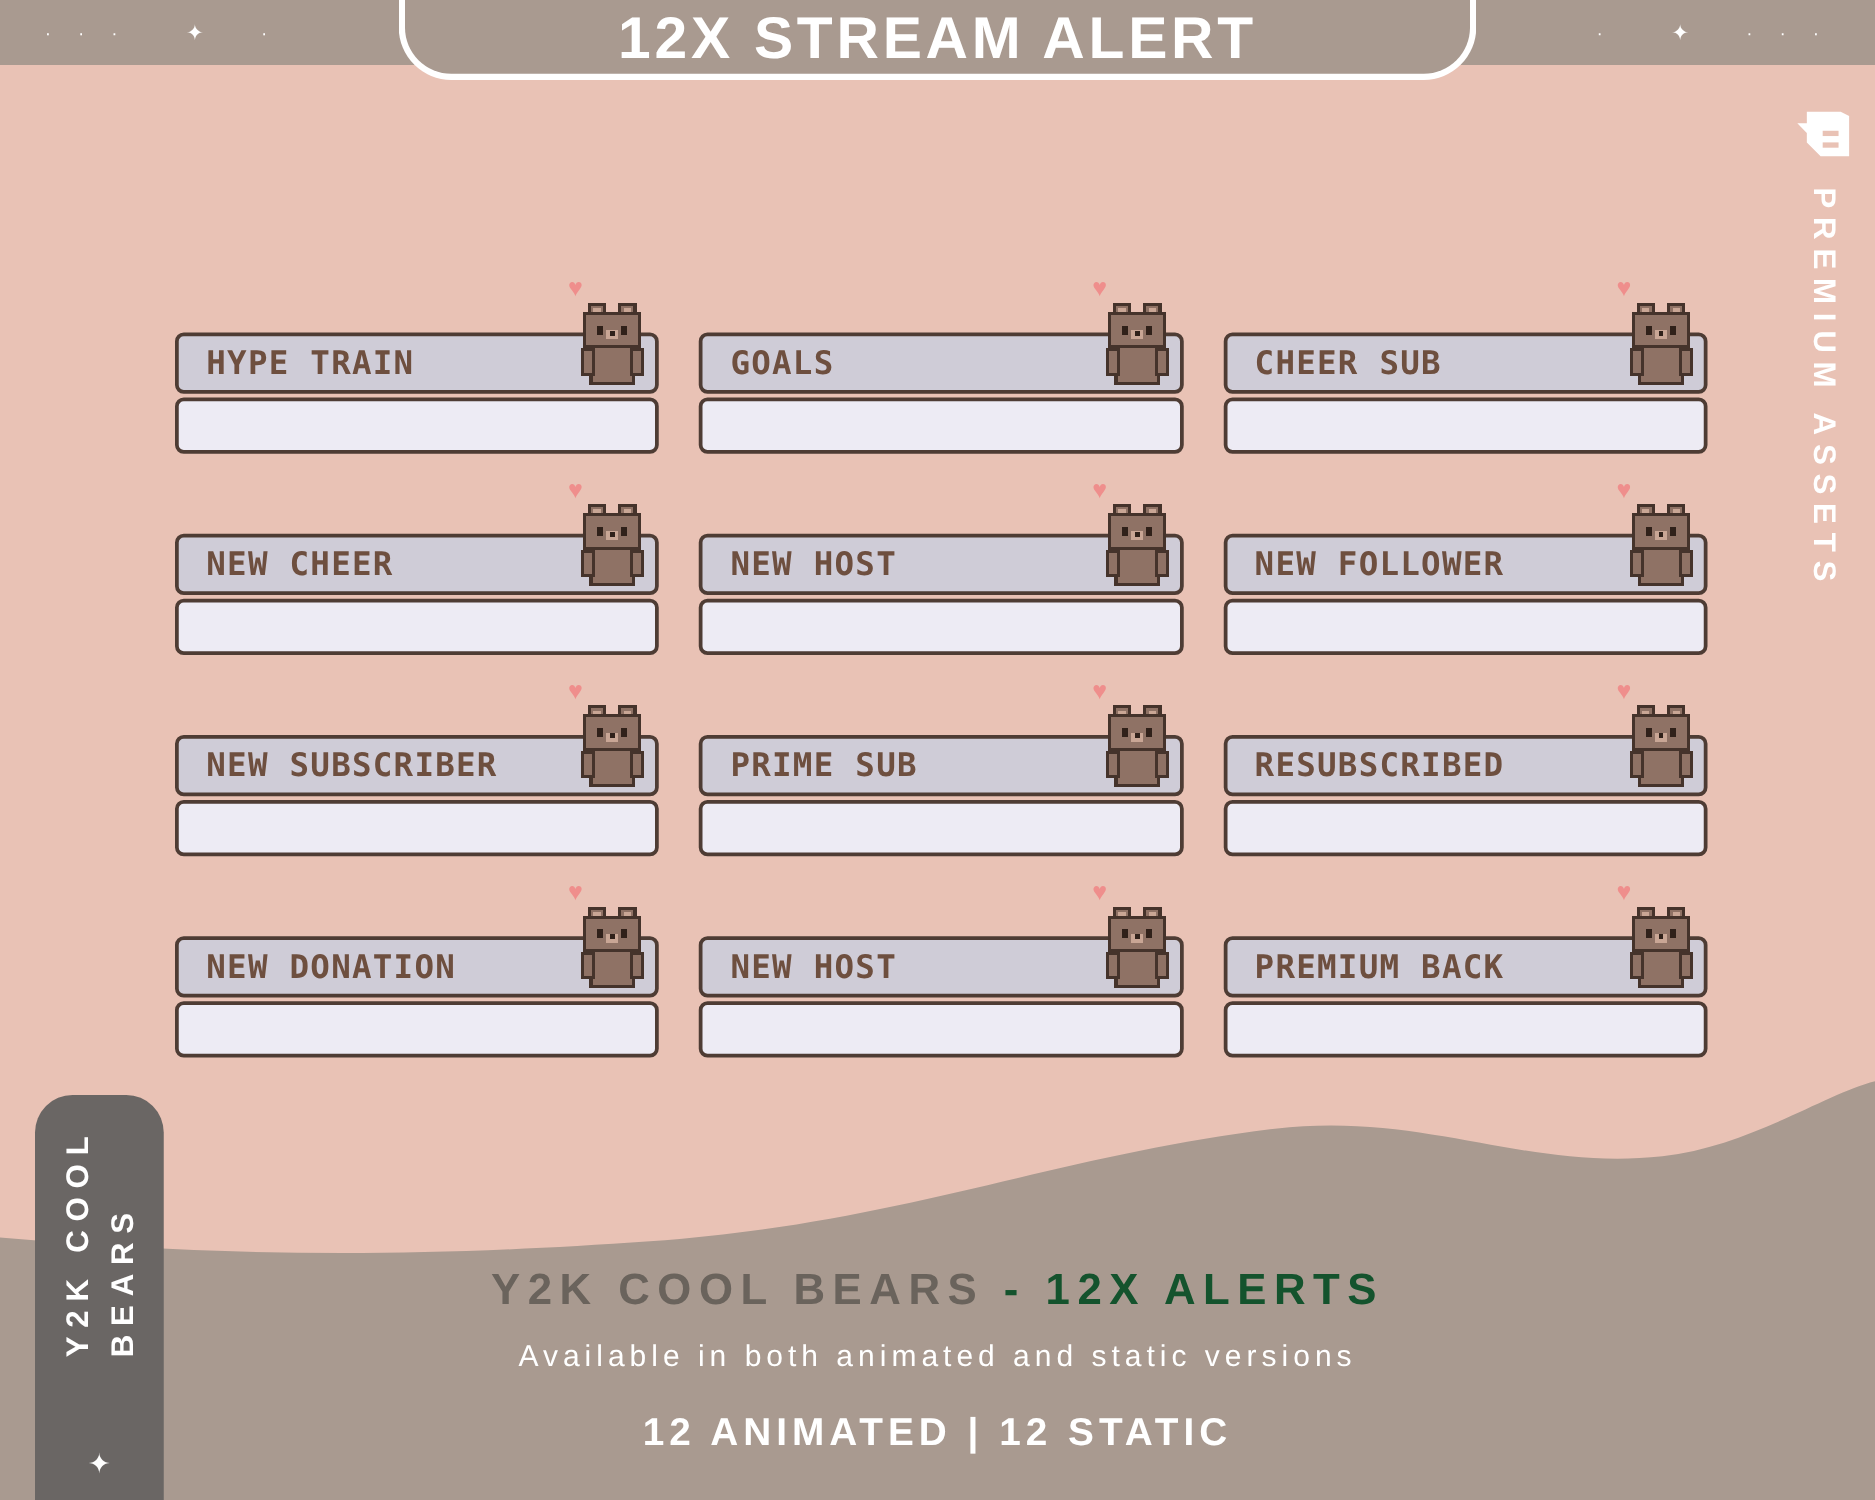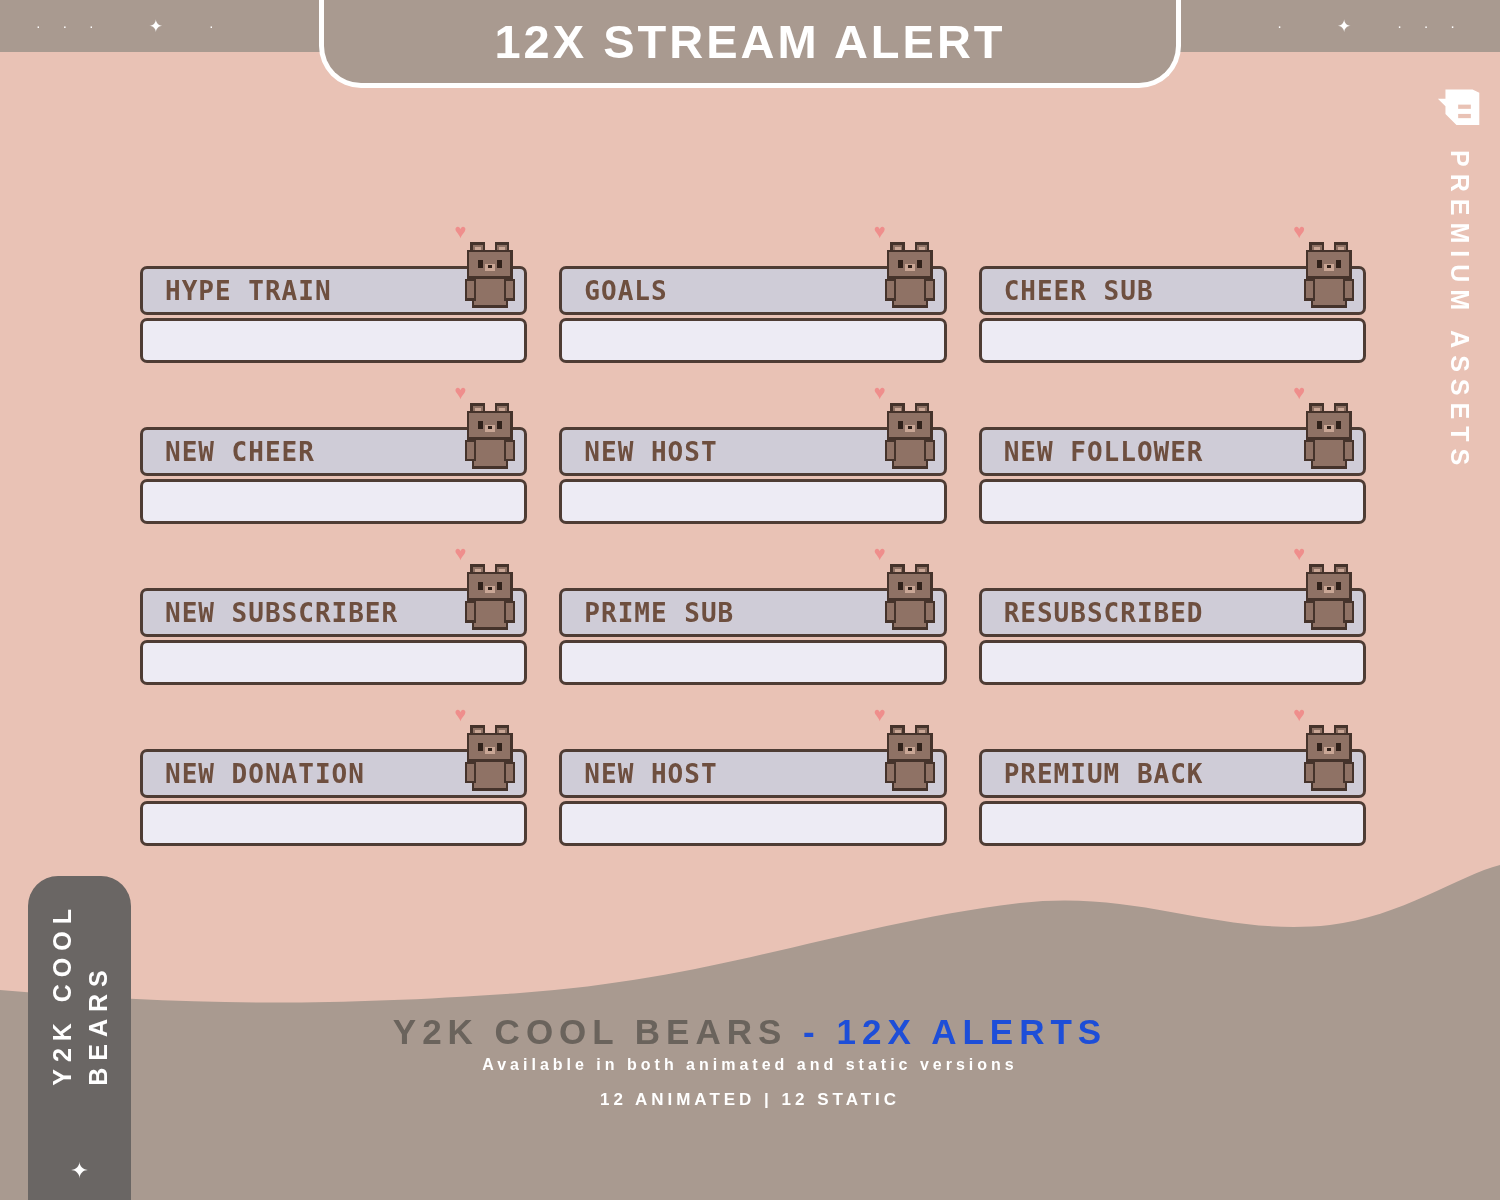--- a/index.html
+++ b/index.html
@@ -17,21 +17,21 @@
     position: absolute; top: 0; left: 0; width: 100%; height: 52px;
     background: #a99a90;
     display: flex; justify-content: space-between; align-items: center;
     padding: 0 36px; color: #fff;
   }
   .strip-side { display: flex; align-items: center; gap: 46px; font-size: 14px; letter-spacing: 9px; }
   .strip-side .star { font-size: 17px; letter-spacing: 0; }
 
   .banner {
     position: absolute; top: 0; left: 50%; transform: translateX(-50%);
-    width: 862px; height: 88px;
+    width: 862px; height: 64px;
     background: #a99a90;
     border: 5px solid #ffffff; border-top: none;
     border-radius: 0 0 42px 42px;
     display: flex; align-items: center; justify-content: center;
     z-index: 3;
   }
   .banner-title {
     color: #ffffff; font-size: 47px; font-weight: bold; letter-spacing: 3px; margin: 0;
   }
 
@@ -77,23 +77,23 @@
 
   
   .wave { position: absolute; left: 0; bottom: 0; width: 1500px; height: 345px; z-index: 1; }
 
   .footer {
     position: absolute; left: 0; right: 0; top: 1012px;
     text-align: center; z-index: 2;
   }
   .f-title { font-size: 35px; font-weight: bold; letter-spacing: 6px; }
   .f-title .t-bold { color: #6a635c; margin-top: 44px; }
-  .f-title .t-light { color: #1d4ed8; }
-  .f-sub { margin-top: 4px; font-size: 16px; font-weight: bold; color: #ffffff; letter-spacing: 4px; }
-  .f-counts { margin-top: 16px; font-size: 17px; font-weight: bold; color: #ffffff; letter-spacing: 4px; }
+  .f-title .t-light { color: #14532d; }
+  .f-sub { margin-top: 20px; font-size: 24px; font-weight: normal; color: #ffffff; letter-spacing: 4px; }
+  .f-counts { margin-top: 28px; font-size: 31px; font-weight: bold; color: #ffffff; letter-spacing: 4px; }
 
   
   .side-tab {
     position: absolute; left: 28px; top: 876px; width: 103px; height: 324px;
     background: #6a6664;
     border-radius: 30px 30px 0 0;
     z-index: 4;
     display: flex; align-items: flex-start; justify-content: center;
     padding-top: 26px;
   }

